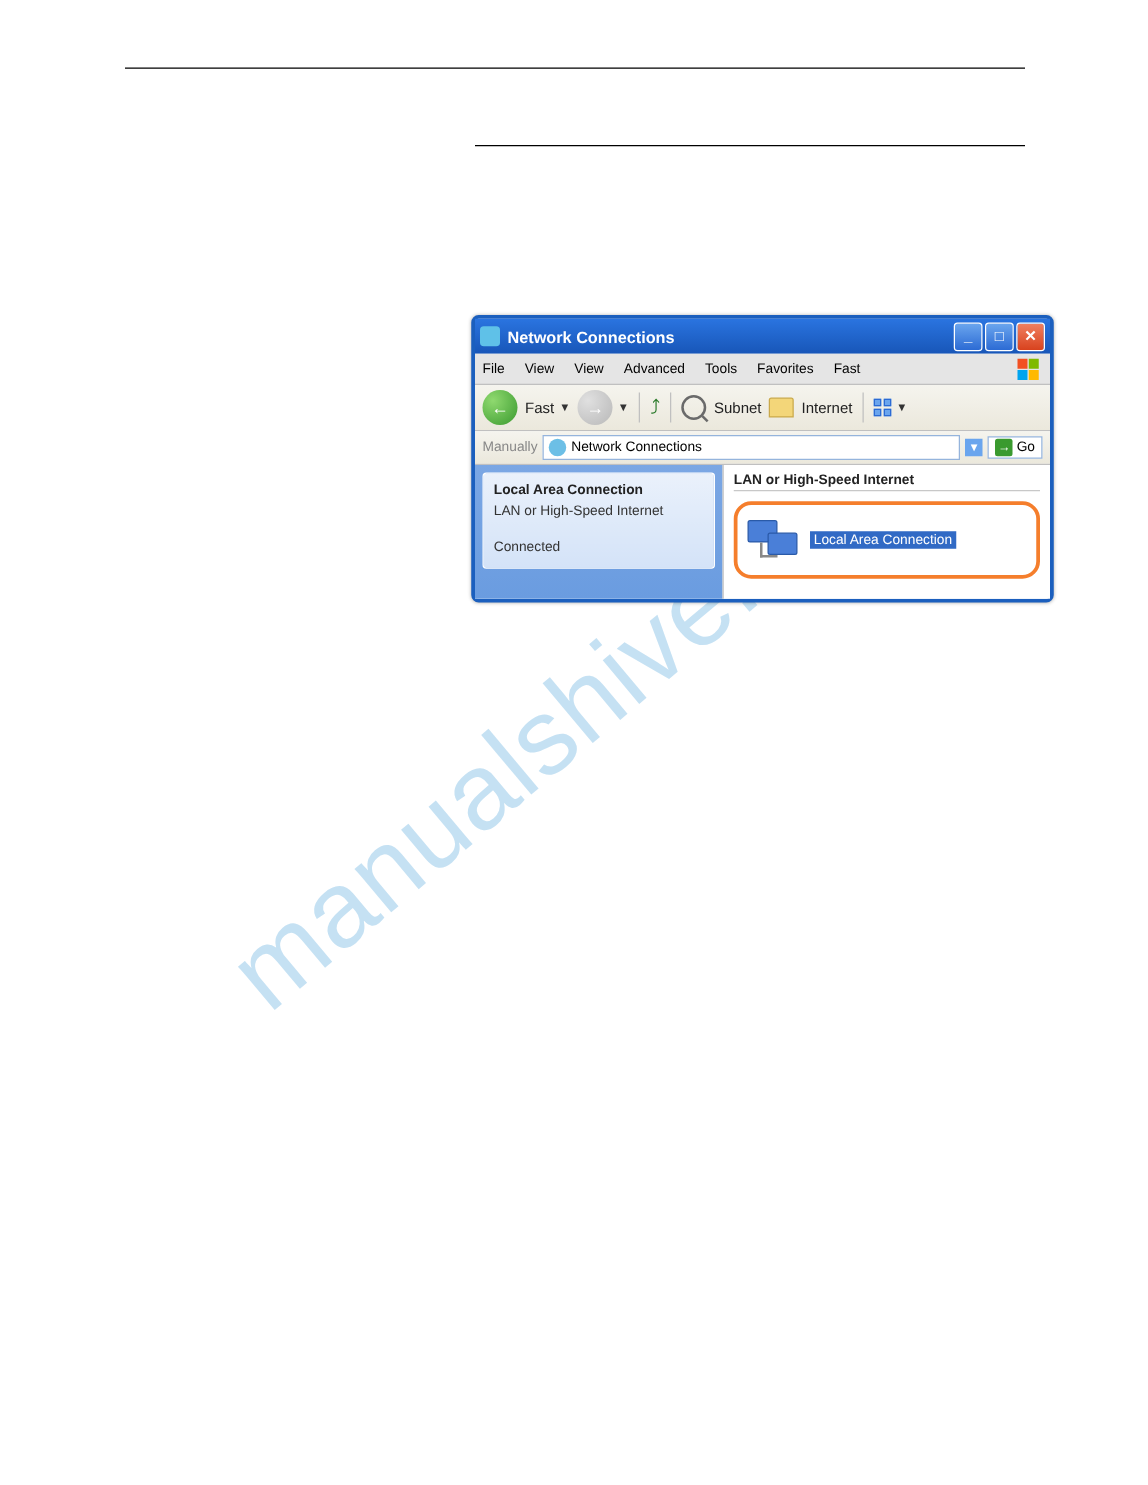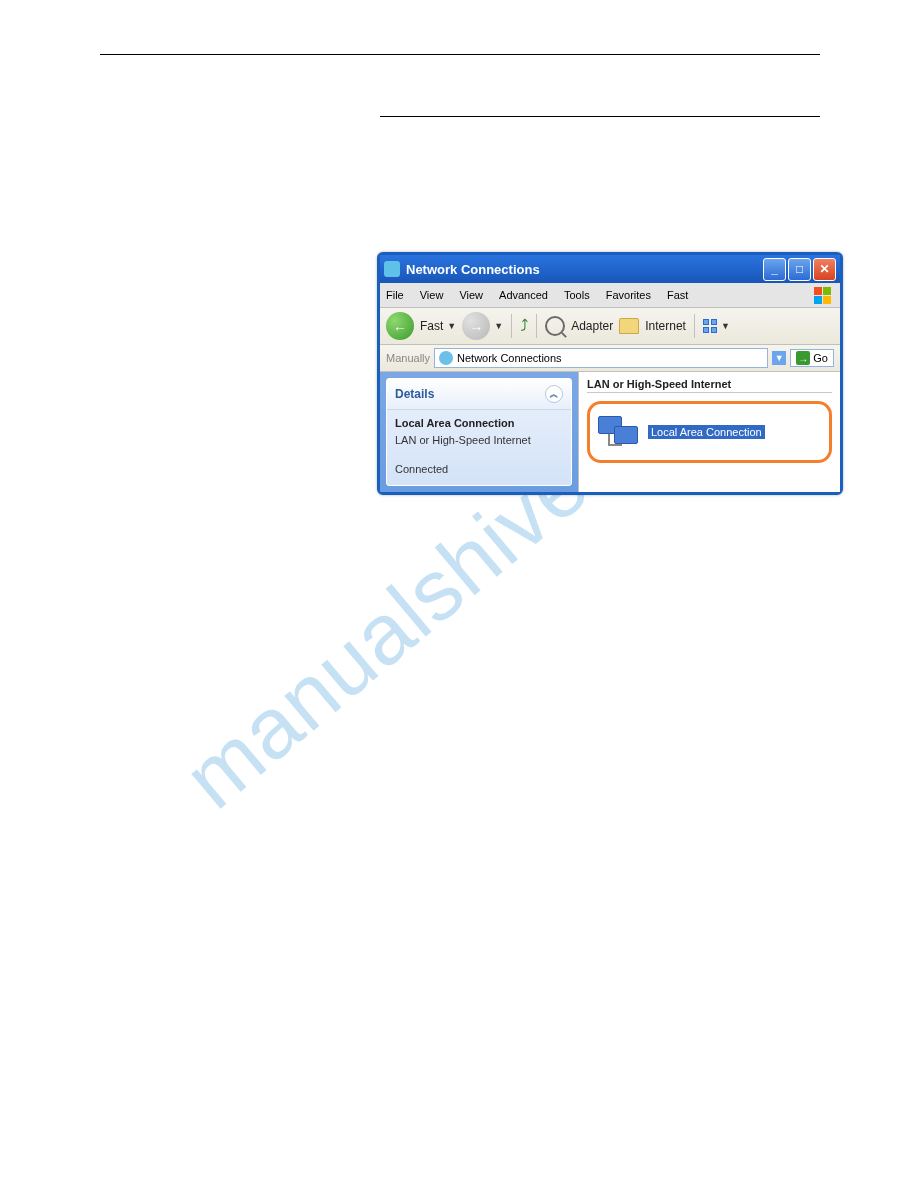--- a/index.html
+++ b/index.html
@@ -280,21 +280,21 @@
     <div class="toolbar">
       <div class="nav-btn back-btn">←</div>
       <span class="label">Fast</span>
       <span class="drop-arrow">▼</span>
       <div class="nav-btn fwd-btn">→</div>
       <span class="drop-arrow">▼</span>
       <div class="sep"></div>
       <span class="up-icon">⤴</span>
       <div class="sep"></div>
       <div class="search-icon"></div>
-      <span class="label">Adapter</span>
+      <span class="label">Subnet</span>
       <div class="folder-icon"></div>
       <span class="label">Internet</span>
       <div class="sep"></div>
       <div class="views-icon">
           <span></span>
           <span></span>
           <span></span>
           <span></span>
         </div>
       <span class="drop-arrow">▼</span>
@@ -309,24 +309,20 @@
       <div class="addr-drop">▼</div>
       <div class="go-btn">
         <div class="go-arrow">→</div>
         <span>Go</span>
       </div>
     </div>
 
     <div class="content">
       <div class="left-pane">
         <div class="details-box">
-          <div class="details-header">
-            <span>Details</span>
-            <div class="collapse-btn">︽</div>
-          </div>
           <div class="details-body">
             <div class="conn-name">Local Area Connection</div>
             <div>LAN or High-Speed Internet</div>
             <div style="margin-top:13px">Connected</div>
           </div>
         </div>
       </div>
 
       <div class="right-pane">
         <div class="section-header">LAN or High-Speed Internet</div>

